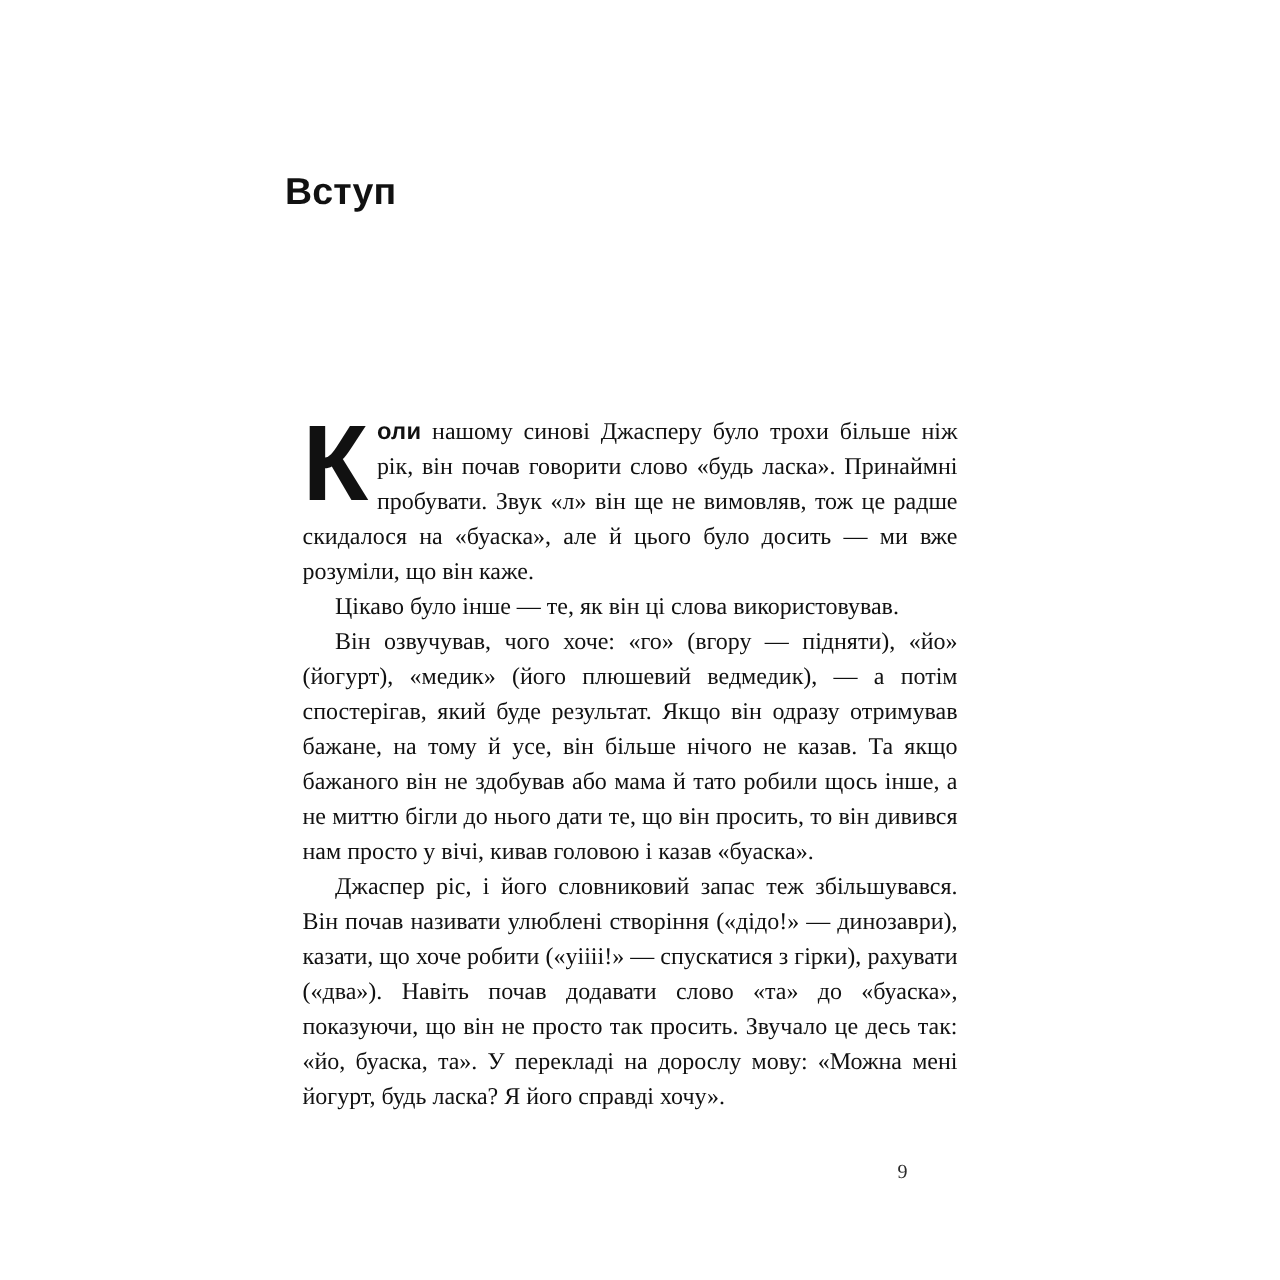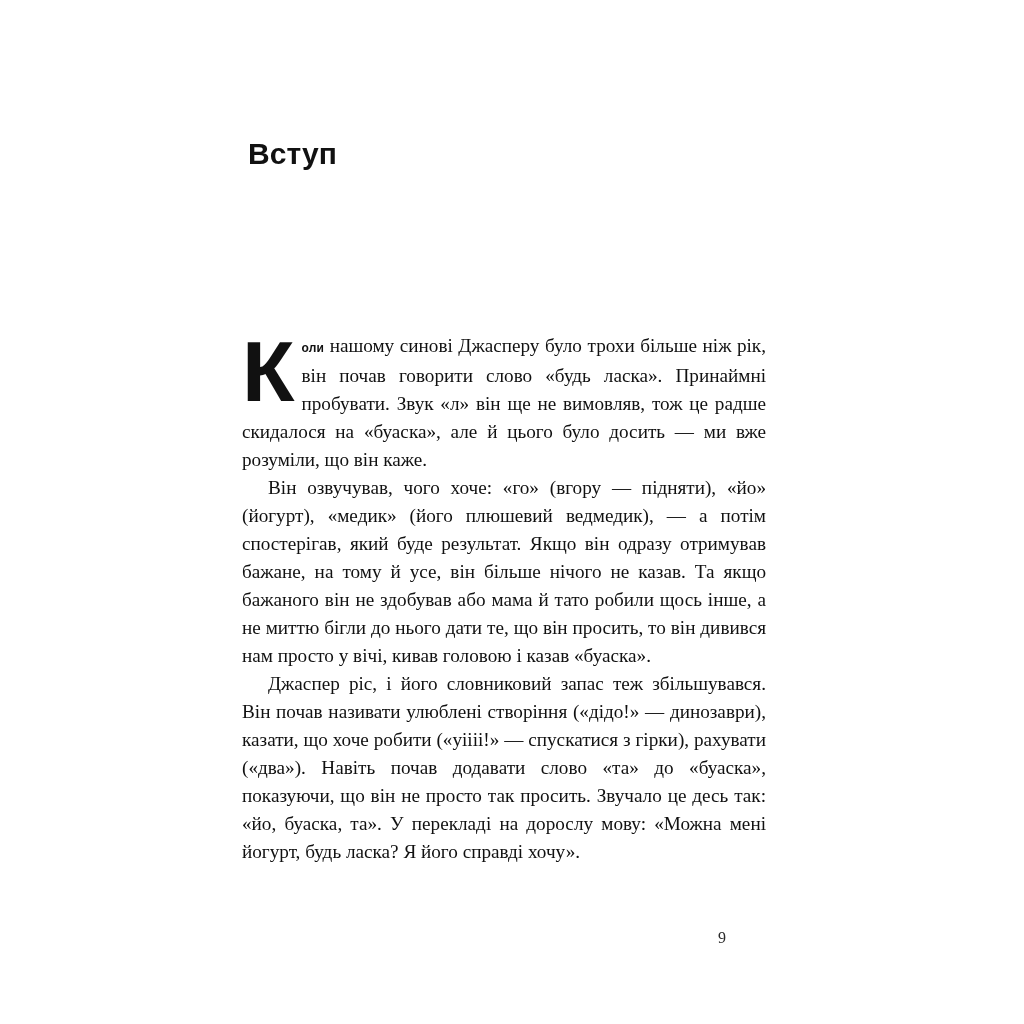--- a/index.html
+++ b/index.html
@@ -20,21 +20,21 @@
   .page {
     position: relative;
     width: 1024px;
     height: 1024px;
     background: #ffffff;
   }
 
   
   .chapter-title {
     position: absolute;
-    left: 248px;
+    left: 228px;
     top: 136px;
     margin: 0;
     font-family: "Liberation Sans", "DejaVu Sans", sans-serif;
     font-weight: 700;
     font-size: 30px;
     line-height: 36px;
     letter-spacing: 0.1px;
     color: #111111;
     white-space: nowrap;
   }
@@ -76,21 +76,21 @@
     font-size: 86px;
     line-height: 70px;
     height: 70px;
     margin: 4px 7px 0 0;
     color: #111111;
   }
 
   .lead-in {
     font-family: "Liberation Sans", "DejaVu Sans", sans-serif;
     font-weight: 700;
-    font-size: 12px;
+    font-size: 19px;
     letter-spacing: 0.2px;
   }
 
   
   .folio {
     position: absolute;
     left: 0;
     top: 928px;
     width: 1024px;
     text-align: center;
@@ -111,20 +111,21 @@
 
   <h1 class="chapter-title">Вступ</h1>
 
   <div class="text-column">
 
     <p class="body-par par-first">
       <span class="dropcap">К</span><span class="lead-in">оли</span><span> нашому синові Джасперу було трохи більше ніж рік, він почав говорити слово «будь ласка». Принаймні пробувати. Звук «л» він ще не вимовляв, тож це радше скидалося на «буаска», але й цього було досить — ми вже розуміли, що він каже.</span>
     </p>
 
 
+    <p class="body-par">Цікаво було інше — те, як він ці слова використовував.</p>
 
     <p class="body-par">Він озвучував, чого хоче: «го» (вгору — підняти), «йо» (йогурт), «медик» (його плюшевий ведмедик), — а потім спостерігав, який буде результат. Якщо він одразу отримував бажане, на тому й усе, він більше нічого не казав. Та якщо бажаного він не здобував або мама й тато робили щось інше, а не миттю бігли до нього дати те, що він просить, то він дивився нам просто у вічі, кивав головою і казав «буаска».</p>
 
     <p class="body-par">Джаспер ріс, і його словниковий запас теж збільшувався. Він почав називати улюблені створіння («дідо!» — динозаври), казати, що хоче робити («уіііі!» — спускатися з гірки), рахувати («два»). Навіть почав додавати слово «та» до «буаска», показуючи, що він не просто так просить. Звучало це десь так: «йо, буаска, та». У перекладі на дорослу мову: «Можна мені йогурт, будь ласка? Я його справді хочу».</p>
 
   </div>
 
   <div class="folio">
     <span class="folio-inner">9</span>
   </div>

